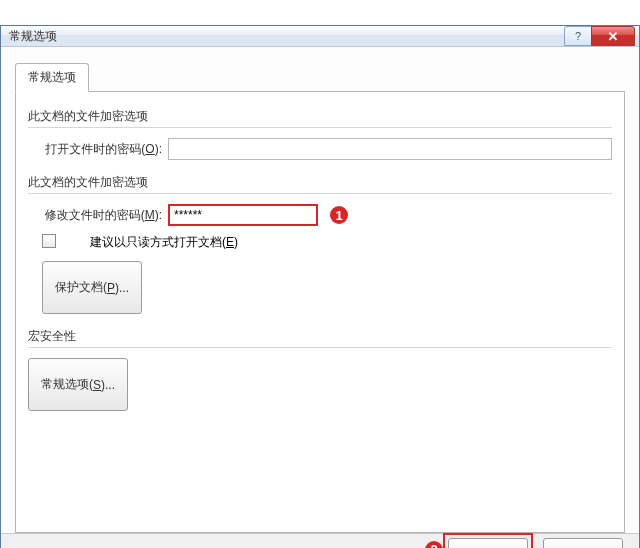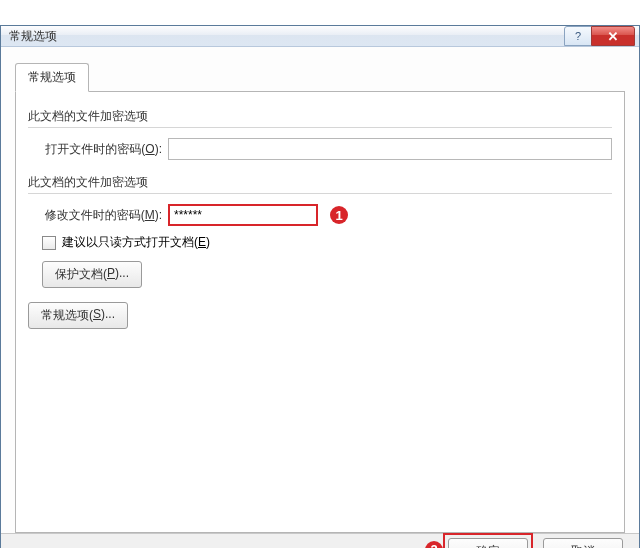--- a/index.html
+++ b/index.html
@@ -134,39 +134,41 @@
       font-weight: bold;
       font-size: 13px;
       display: flex;
       align-items: center;
       justify-content: center;
       margin-left: 12px;
       font-family: Arial, sans-serif;
     }
     .checkbox-row {
       display: flex;
-      align-items: center;
+      align-items: flex-start;
       margin-left: 14px;
       margin-bottom: 10px;
+      gap: 28px;
     }
     .checkbox {
       width: 14px;
       height: 14px;
       border: 1px solid #8a8a8a;
       background: linear-gradient(to bottom,#fff,#eaeaea);
       margin-right: 6px;
     }
     .btn {
       border: 1px solid #9a9a9a;
       background: linear-gradient(to bottom,#fdfdfd,#e8e8e8);
       border-radius: 3px;
-      padding: 4px 12px;
+      padding: 17px 12px;
       font-size: 12px;
       color: #333;
       display: inline-flex;
+      align-items: center;
       cursor: default;
     }
     .protect-btn-wrap {
       margin-left: 14px;
     }
     .macro-desc {
       display: flex;
       align-items: flex-start;
       justify-content: space-between;
     }
@@ -265,20 +267,21 @@
         <div class="protect-btn-wrap">
           <div class="btn">
             <span>保护文档(</span>
               <u>P</u>
               <span>)...</span>
           </div>
         </div>
       </div>
 
       <div class="section">
+        <div class="section-title">宏安全性</div>
         <div class="macro-desc">
           <div class="btn">
             <span>常规选项(</span>
               <u>S</u>
               <span>)...</span>
           </div>
         </div>
       </div>
 
     </div>

